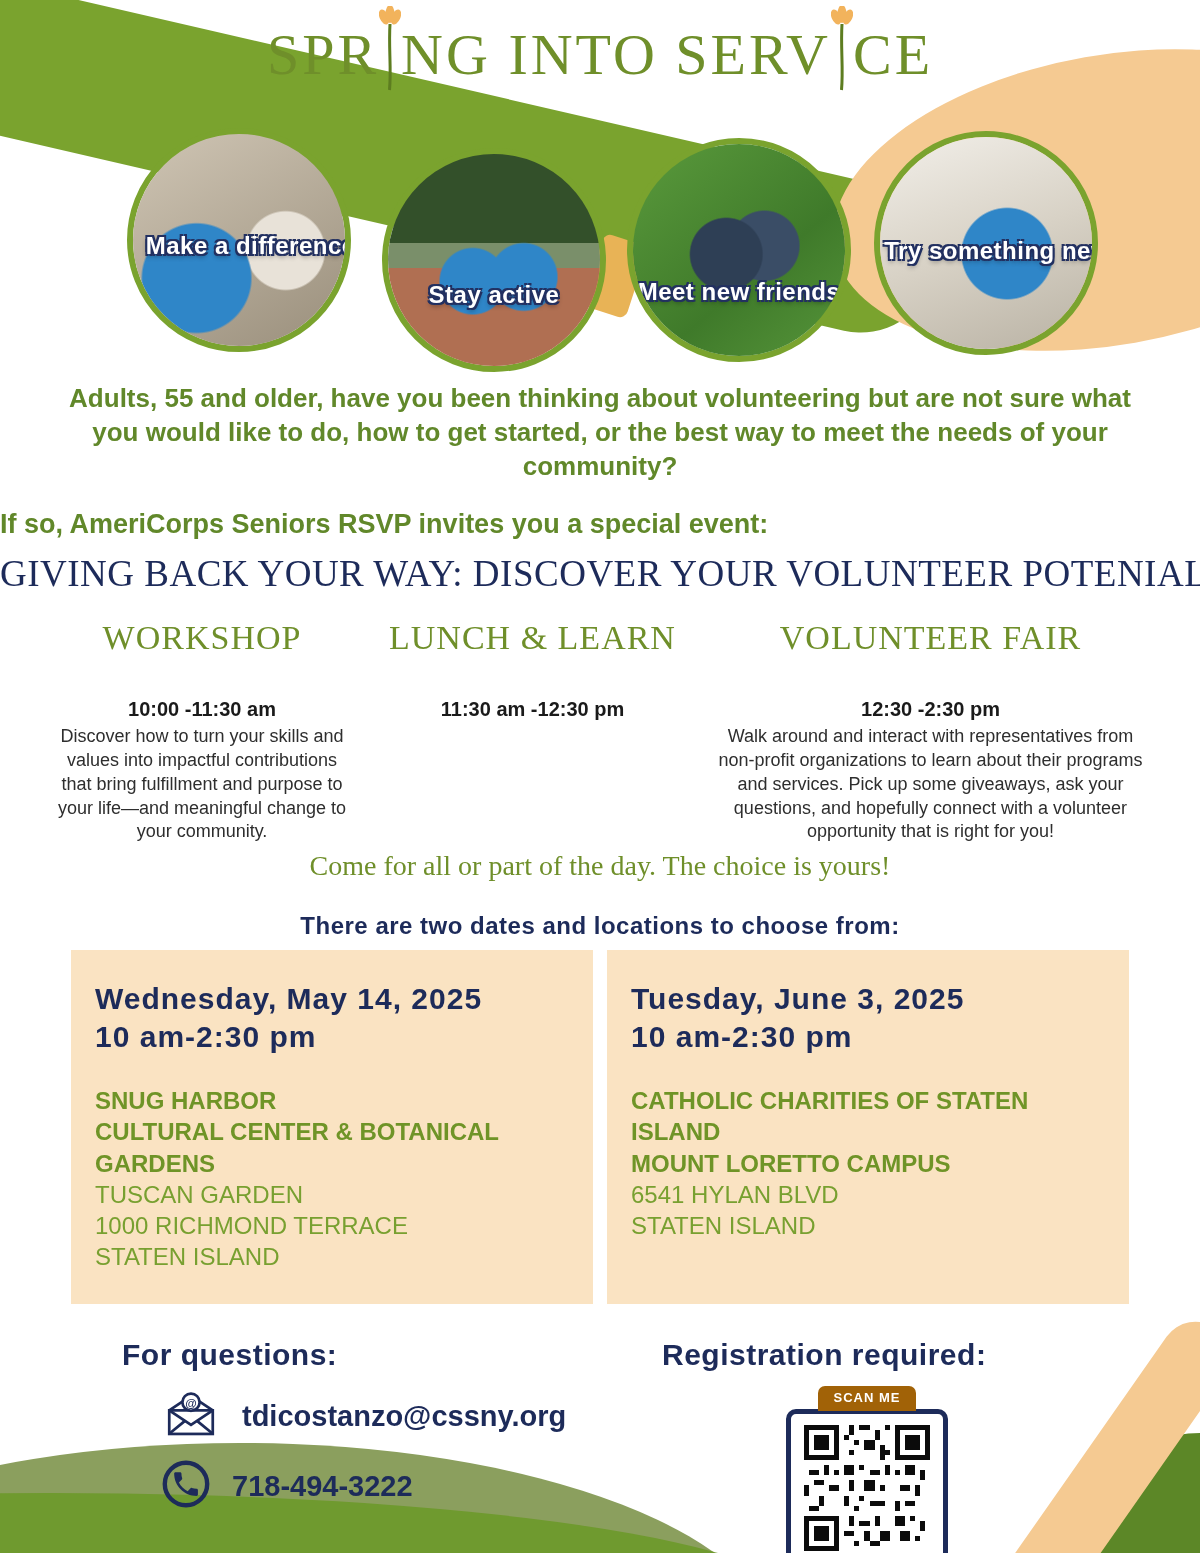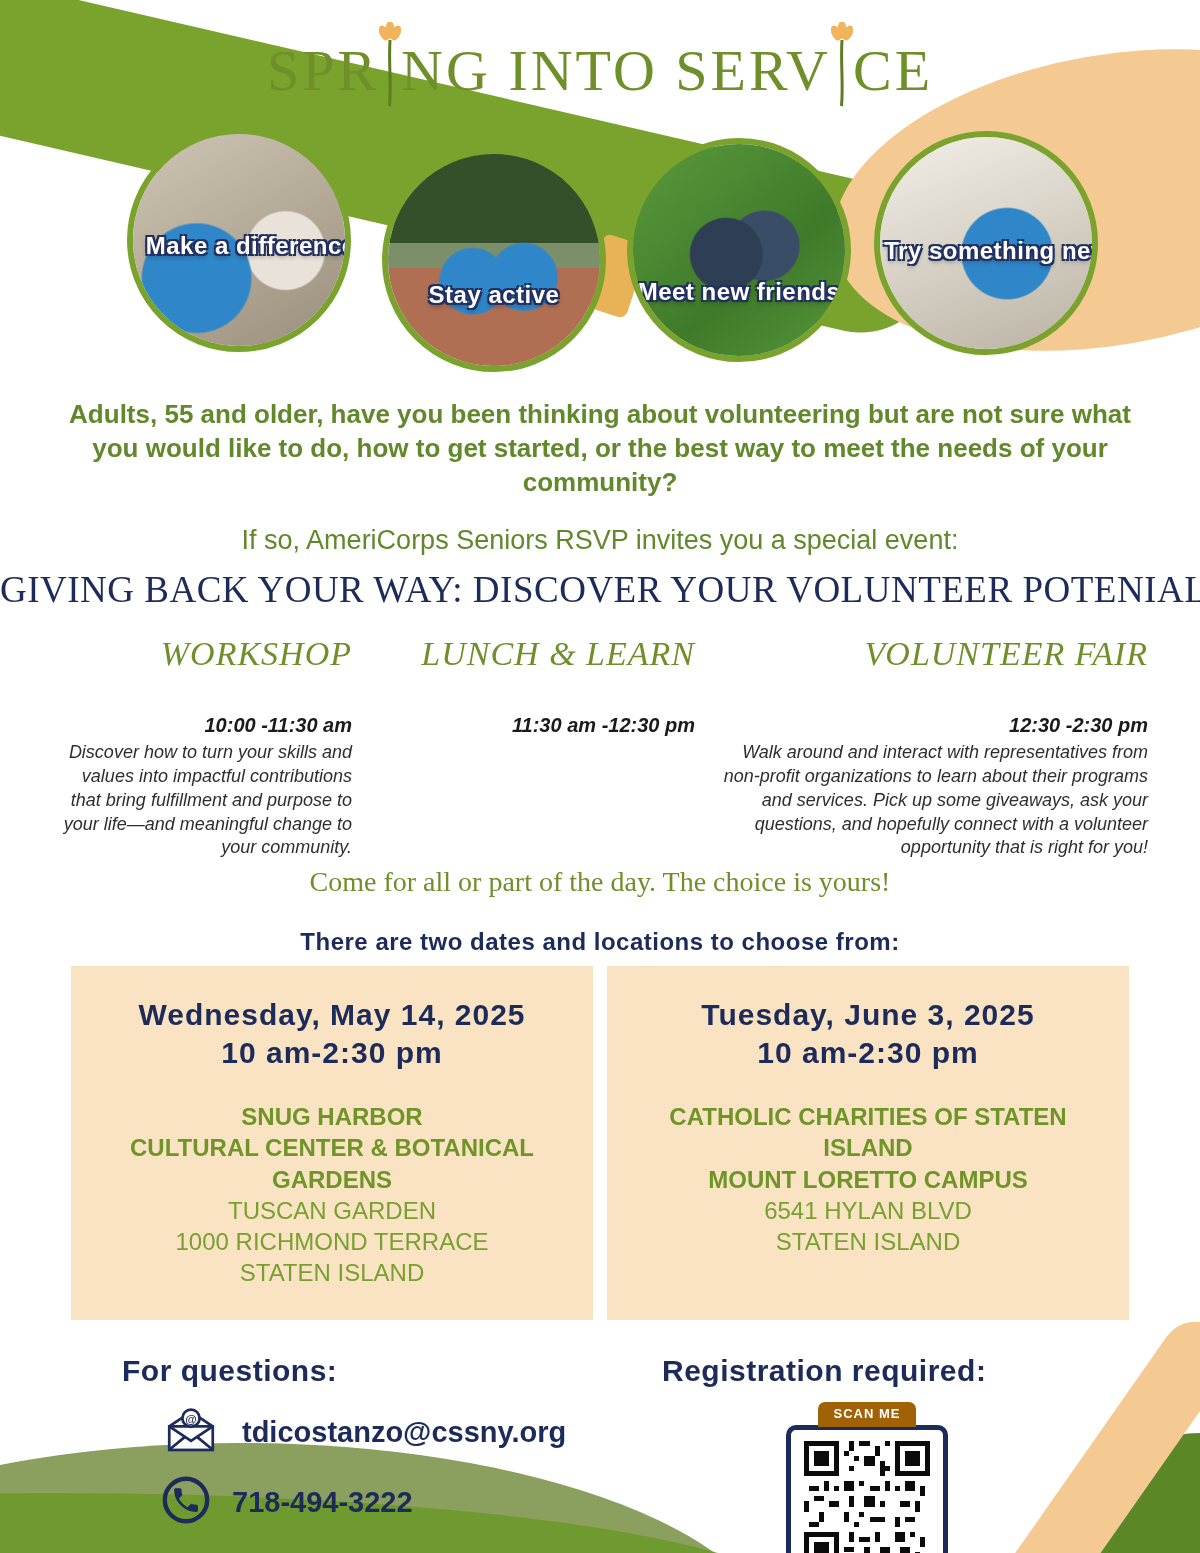--- a/index.html
+++ b/index.html
@@ -20,21 +20,21 @@
   .wave-olive { left:-300px; bottom:-310px; width:1080px; height:420px; border-radius:50%;
     background:#8b9f5e; }
   .wave-green { left:-700px; bottom:-160px; width:1500px; height:220px; border-radius:50%;
     background:#6f9a2f; }
   .corner-green-br { right:-120px; bottom:-120px; width:240px; height:240px; border-radius:50%;
     background:#5c8727; }
   .band-peach-br { left:1060px; top:1290px; width:70px; height:420px; border-radius:35px;
     background:#f5ca92; transform:rotate(35deg); }
 
   
-  .title { position:relative; z-index:2; padding-top:36px; text-align:center;
+  .title { position:relative; z-index:2; padding-top:20px; text-align:center;
     font-family:"Liberation Serif", serif; font-weight:400;
     font-size:58px; letter-spacing:3px; color:#6f8f2a; white-space:nowrap; }
   .flower-i { display:inline-block; width:22px; height:62px; vertical-align:-8px; position:relative; }
   .flower-i svg { position:absolute; left:0; top:-14px; }
 
   
   .photo-circle { position:absolute; z-index:2; width:224px; height:224px; border-radius:50%;
     border:6px solid #7aa32e; overflow:hidden; }
   .pc1 { left:127px; top:128px; }
   .pc2 { left:382px; top:148px; }
@@ -63,41 +63,41 @@
   .pc2 .photo-caption { left:50%; transform:translateX(-50%); top:60%; }
   .pc3 .photo-caption { left:50%; transform:translateX(-50%); top:63%; }
   .pc4 .photo-caption { left:2%; top:47%; }
 
   .photo-gap { height:294px; }
 
   
   .content { position:relative; z-index:2; }
   .intro { width:1110px; margin:0 auto 26px; text-align:center;
     color:#61882a; font-weight:700; font-size:26px; line-height:1.3; }
-  .invite { text-align:center; color:#61882a; font-weight:400; font-size:27px; margin-bottom:12px; }
+  .invite { text-align:left; color:#61882a; font-weight:700; font-size:27px; margin-bottom:12px; }
   .event-title { text-align:center; color:#1d2b5a; font-family:"Liberation Serif", serif;
     font-weight:400; font-size:37px; letter-spacing:.5px; margin-bottom:24px; white-space:nowrap; }
 
   .sessions { display:flex; padding:0 52px; gap:18px; margin-bottom:4px; }
-  .session { text-align:right;font-style:italic; }
+  .session { text-align:center; }
   .session:nth-child(1){ flex:0 0 300px; }
   .session:nth-child(2){ flex:0 0 325px; }
   .session:nth-child(3){ flex:1; }
   .session-name { font-family:"Liberation Serif", serif; color:#6f8f2a; font-size:34px;
     letter-spacing:1px; margin-bottom:8px; }
   .session-time { color:#1a1a1a; font-weight:700; font-size:20px; margin-bottom:4px;margin-top:41px; }
   .session-desc { color:#2e2e2e; font-size:18px; line-height:1.32; }
 
   .choice-line { text-align:center; font-family:"Liberation Serif", serif; color:#6f8f2a;
     font-size:28px; margin-top:6px; }
   .dates-line { text-align:center; color:#1d2b5a; font-weight:700; font-size:24px;
     margin-top:30px; letter-spacing:.5px; }
 
   .boxes { display:flex; gap:14px; padding:0 71px; margin-top:10px; }
-  .loc-box { flex:1; background:#fae3c2; padding:30px 24px 32px; text-align:center; }
+  .loc-box { flex:1; background:#fae3c2; padding:30px 24px 32px; }
   .loc-date, .loc-time { color:#1d2b5a; font-weight:800; font-size:30px; letter-spacing:1px; line-height:1.25; }
   .loc-venue1 { margin-top:30px; }
   .loc-venue1, .loc-venue2 { color:#6f9427; font-weight:700; font-size:24px; line-height:1.3; }
   .loc-detail { color:#78a030; font-size:24px; line-height:1.3; }
 
   .contact { display:flex; margin-top:34px; }
   .contact-left { flex:0 0 50%; padding-left:122px; }
   .contact-right { flex:0 0 50%; padding-left:62px; }
   .contact-heading { color:#1d2b5a; font-weight:800; font-size:30px; letter-spacing:.5px; }
   .contact-row { display:flex; align-items:center; gap:22px; margin-top:16px; padding-left:40px; }

